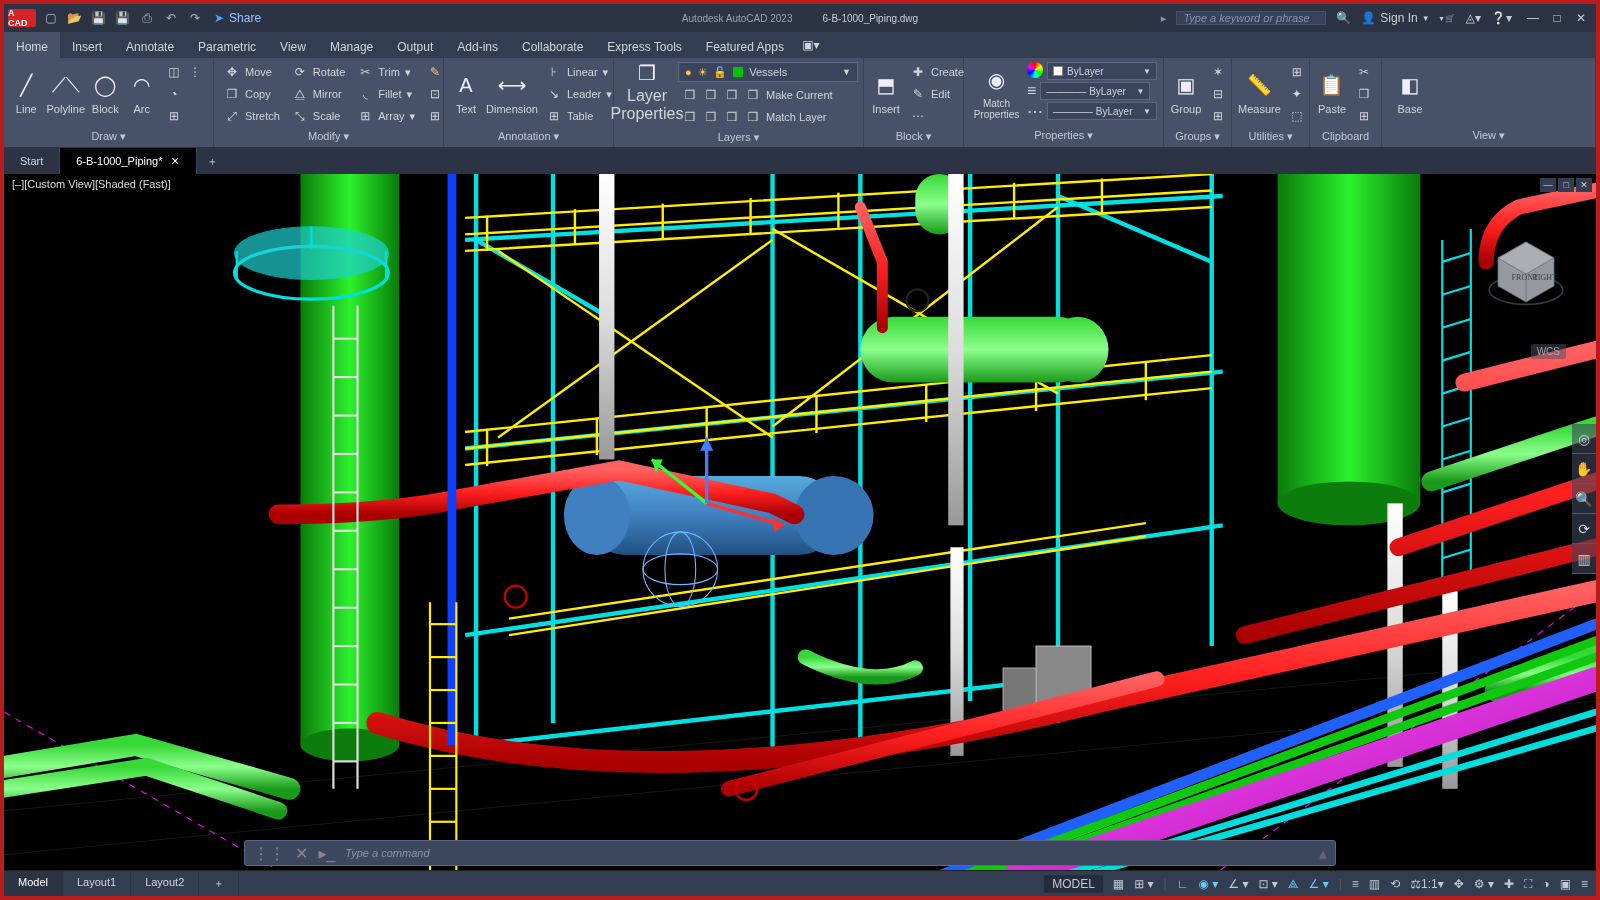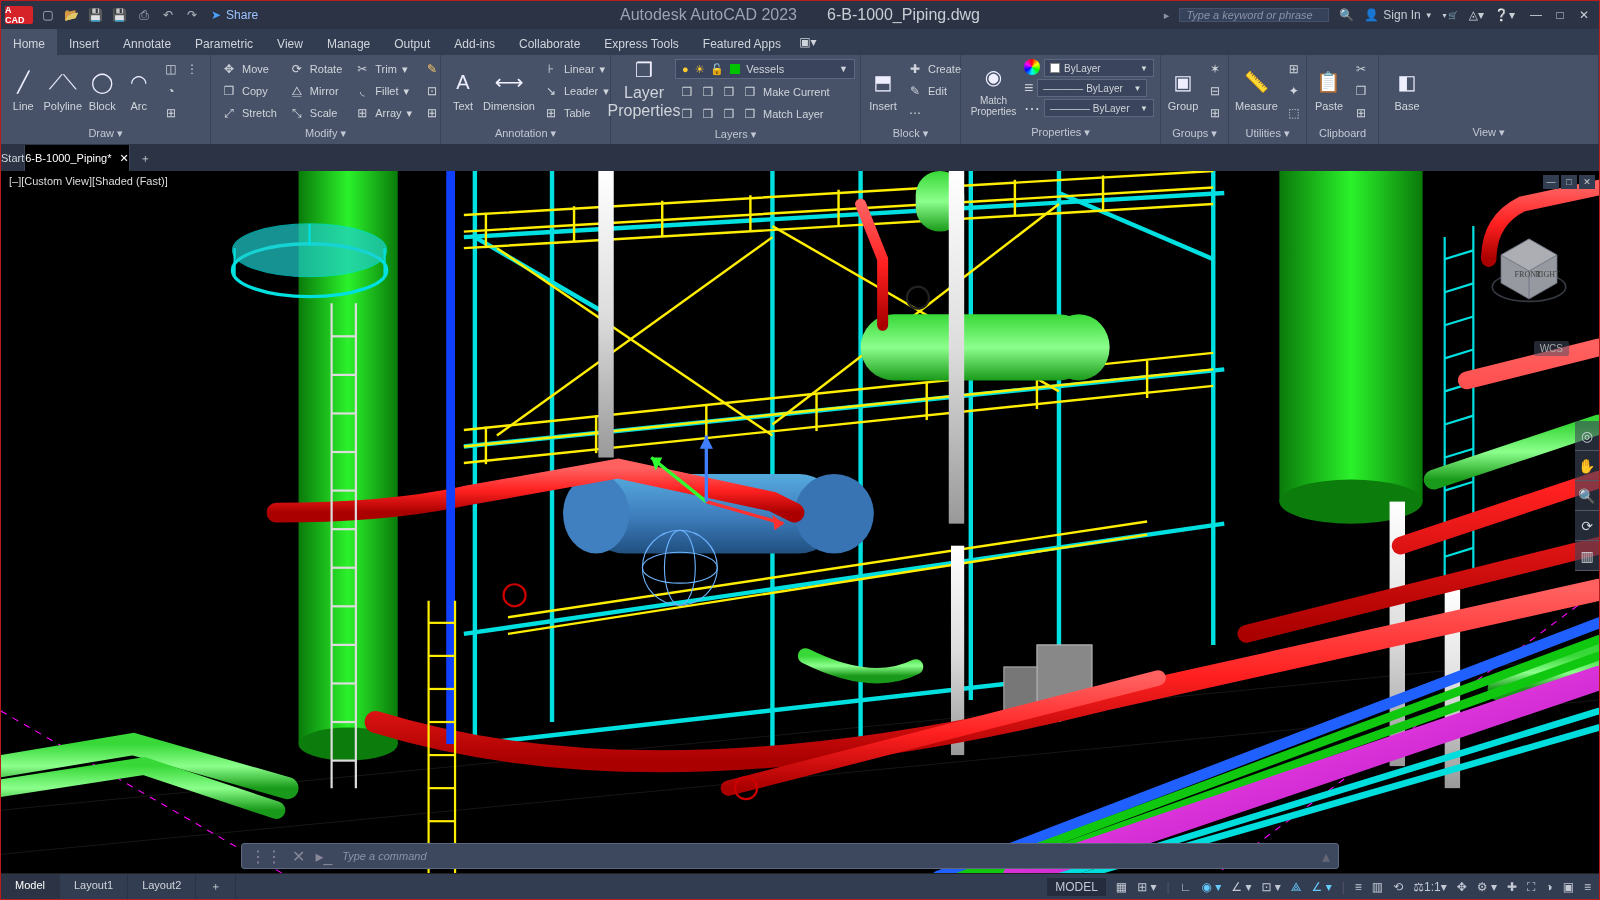--- a/index.html
+++ b/index.html
@@ -1,25 +1,25 @@
 <!DOCTYPE html>
 <html><head>
 <meta charset="utf-8">
 <style>
 * { margin: 0; padding: 0; box-sizing: border-box; font-family: "Segoe UI", Arial, sans-serif; user-select: none; }
 html, body { width: 1600px; height: 900px; overflow: hidden; background: #2b3648; color: #d0d5db; }
-.window { width: 1600px; height: 900px; display: flex; flex-direction: column; background: #2b3344; border: 1px solid #b91c1c; }
+.window { width: 1600px; height: 900px; display: flex; flex-direction: column; background: #2b3344; border: 4px solid #b91c1c; }
 
 
 .titlebar { height: 28px; background: #2b3344; display: flex; align-items: center; padding: 0 4px; font-size: 12px; color: #c9ced6; }
 .titlebar .logo { width: 28px; height: 18px; background: #d6232a; color: #fff; font-size: 9px; font-weight: bold; display: flex; align-items: center; justify-content: center; margin-right: 6px; border-radius: 2px; }
 .titlebar .qat { display: flex; gap: 6px; align-items: center; }
 .titlebar .qat span { width: 18px; height: 18px; display: inline-flex; align-items: center; justify-content: center; opacity: .85; cursor: pointer; }
 .titlebar .share { margin-left: 10px; display: flex; align-items: center; gap: 5px; color: #9cc3ff; cursor: pointer; }
-.titlebar .center { position: absolute; left: 50%; transform: translateX(-50%); display: flex; gap: 30px; color: #99a3b3; font-size: 16px; }
+.titlebar .center { position: absolute; left: 50%; transform: translateX(-50%); display: flex; gap: 30px; color: #99a3b3; font-size: 10px; }
 .titlebar .right { margin-left: auto; display: flex; align-items: center; gap: 10px; }
 .titlebar .search { background: #36415a; border: 1px solid #44516a; padding: 0 6px; width: 150px; font-size: 11px; color: #8a94a8; font-style: italic; }
 .titlebar .signin { display: flex; align-items: center; gap: 4px; cursor: pointer; }
 .titlebar .win { display: flex; gap: 2px; }
 .titlebar .win span { width: 22px; height: 20px; display: inline-flex; align-items: center; justify-content: center; cursor: pointer; }
 
 
 .menutabs { height: 26px; background: #333d52; display: flex; font-size: 12px; }
 .menutabs .tab { padding: 8px 12px; color: #d0d5db; cursor: pointer; }
 .menutabs .tab.active { background: #475268; }
@@ -36,21 +36,21 @@
 .btn-sm { display: flex; align-items: center; gap: 5px; height: 20px; font-size: 11px; cursor: pointer; padding: 0 4px; white-space: nowrap; }
 .btn-sm .ic { width: 16px; height: 16px; display: inline-flex; align-items: center; justify-content: center; font-size: 12px; }
 
 
 .layerdd { width: 180px; height: 20px; background: #3a445c; border: 1px solid #5b6880; display: flex; align-items: center; padding: 0 6px; font-size: 11px; gap: 6px; }
 .layerdd .sw { width: 10px; height: 10px; }
 .propdd { width: 110px; height: 18px; background: #3a445c; border: 1px solid #5b6880; display: flex; align-items: center; justify-content: space-between; padding: 0 5px; font-size: 10px; }
 
 
 .filetabs { height: 26px; background: #2b3344; display: flex; align-items: stretch; font-size: 11px; }
-.filetabs .ft { padding: 5px 0; border-right: 1px solid #3a4456; display: flex; align-items: center; gap: 8px; cursor: pointer; }
+.filetabs .ft { padding: 5px 16px; border-right: 1px solid #3a4456; display: flex; align-items: center; gap: 8px; cursor: pointer; }
 .filetabs .ft.active { background: #000; color: #fff; }
 .filetabs .plus { padding: 4px 10px; display: flex; align-items: center; cursor: pointer; }
 
 
 .viewport { flex: 1; background: #000; position: relative; overflow: hidden; }
 .vp-label { position: absolute; top: 4px; left: 8px; color: #ddd; font-size: 11px; z-index: 50; }
 .vp-winctrl { position: absolute; top: 4px; right: 4px; display: flex; gap: 2px; z-index: 50; }
 .vp-winctrl span { width: 16px; height: 14px; background: #333d52; color: #ccc; font-size: 9px; display: flex; align-items: center; justify-content: center; cursor: pointer; }
 .viewcube { position: absolute; top: 60px; right: 30px; width: 80px; height: 80px; z-index: 50; opacity: .75; }
 .navbar-right { position: absolute; top: 250px; right: 0; width: 24px; background: rgba(60,70,90,.6); display: flex; flex-direction: column; z-index: 50; }

